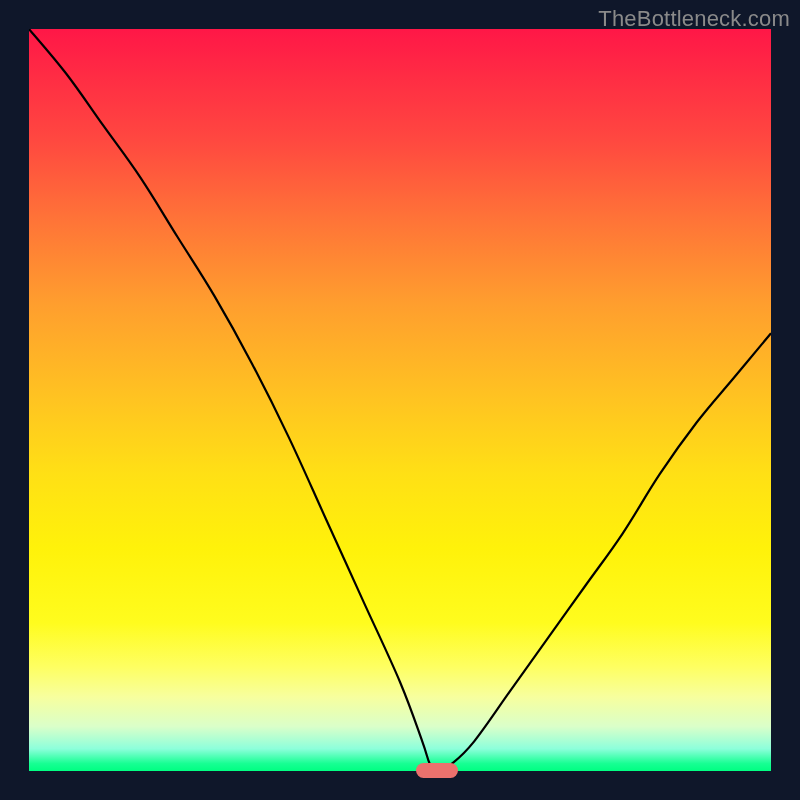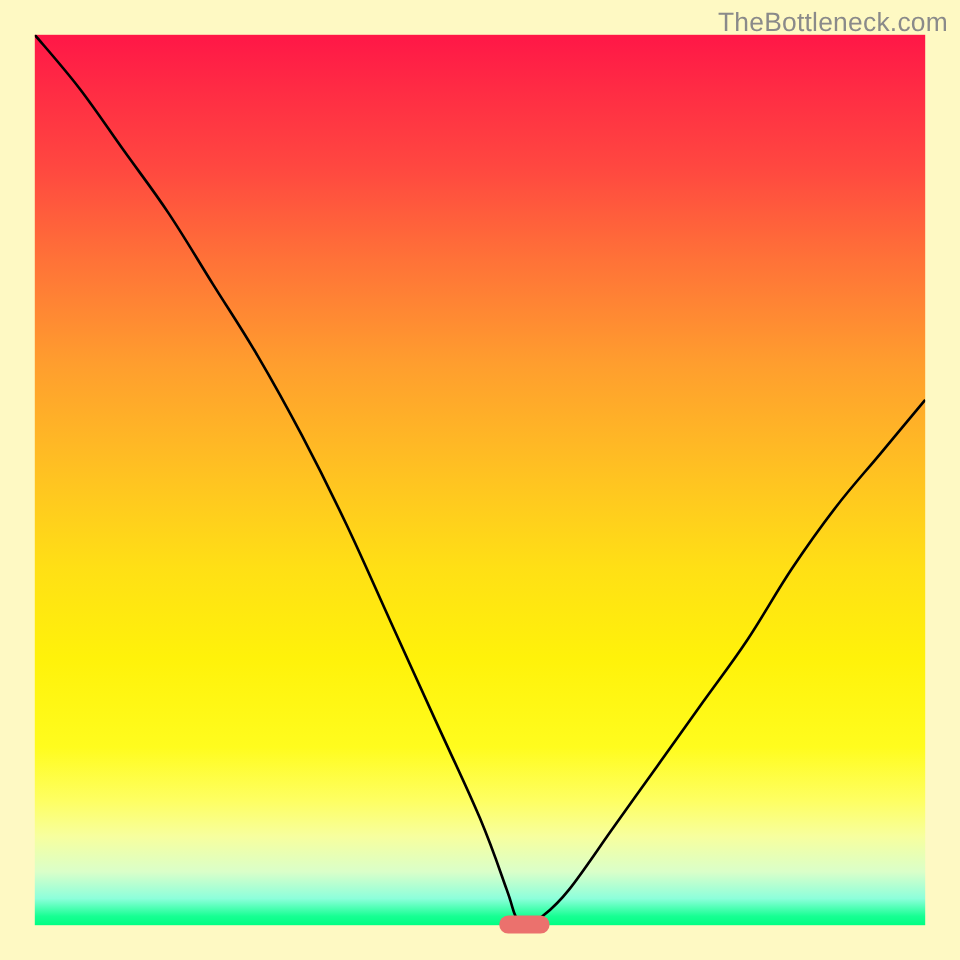--- a/index.html
+++ b/index.html
@@ -11,21 +11,21 @@
     position: relative;
     overflow: hidden;
     font-family: Arial, sans-serif;
   }
   .frame {
     position: absolute;
     top: 0;
     left: 0;
     width: 800px;
     height: 800px;
-    background: #fef9c3;
+    background: #0f172a;
   }
   .plot-area {
     position: absolute;
     top: 29px;
     left: 29px;
     width: 742px;
     height: 742px;
     background: linear-gradient(to bottom,
       #ff1747 0%,
       #ff2b44 6%,

